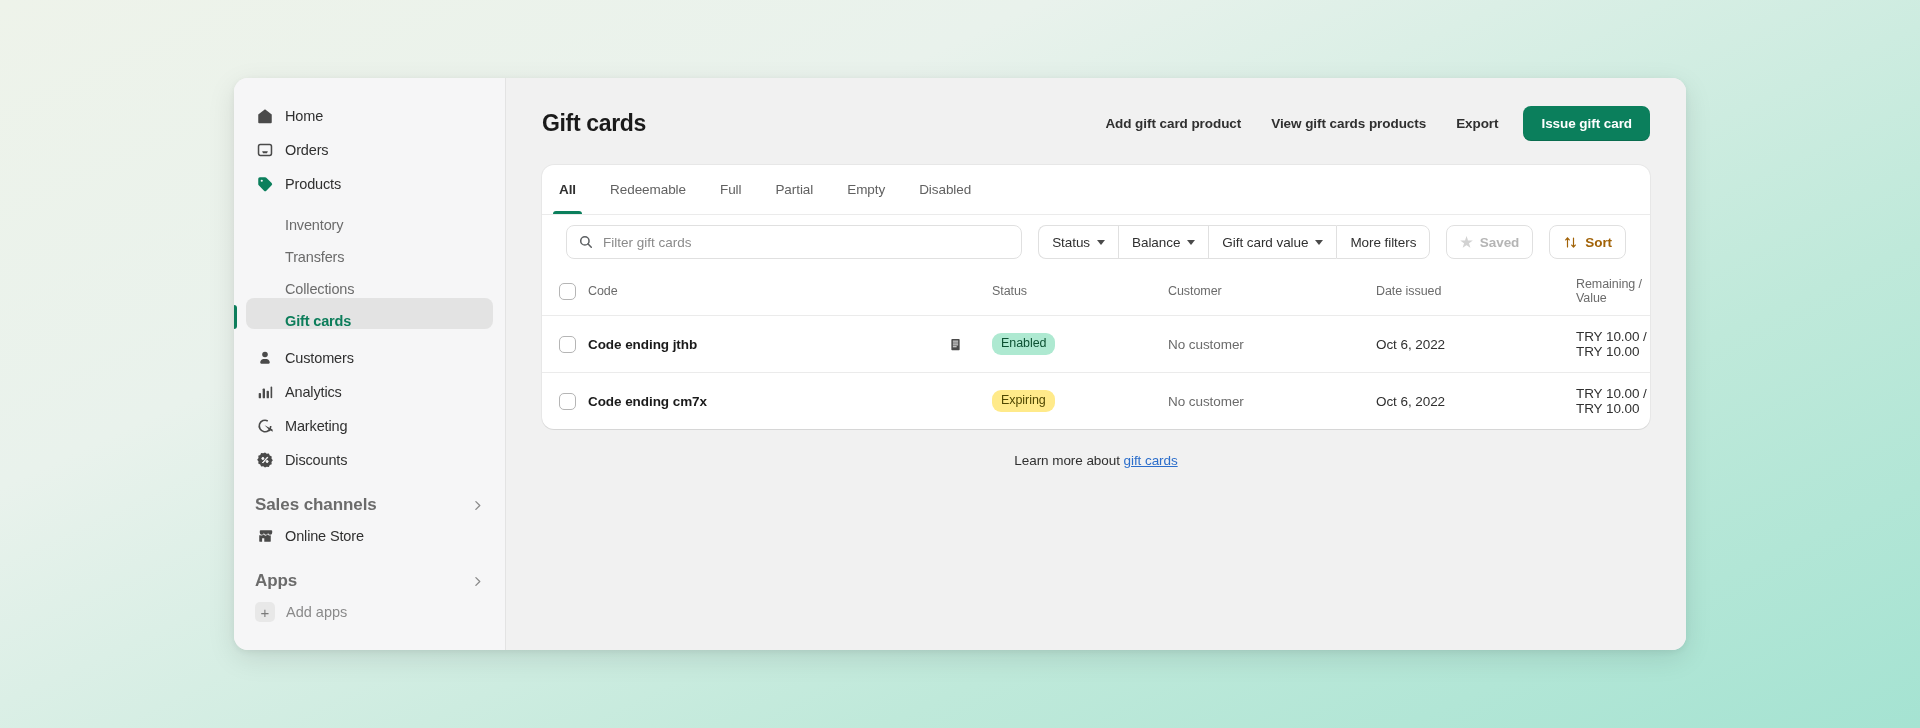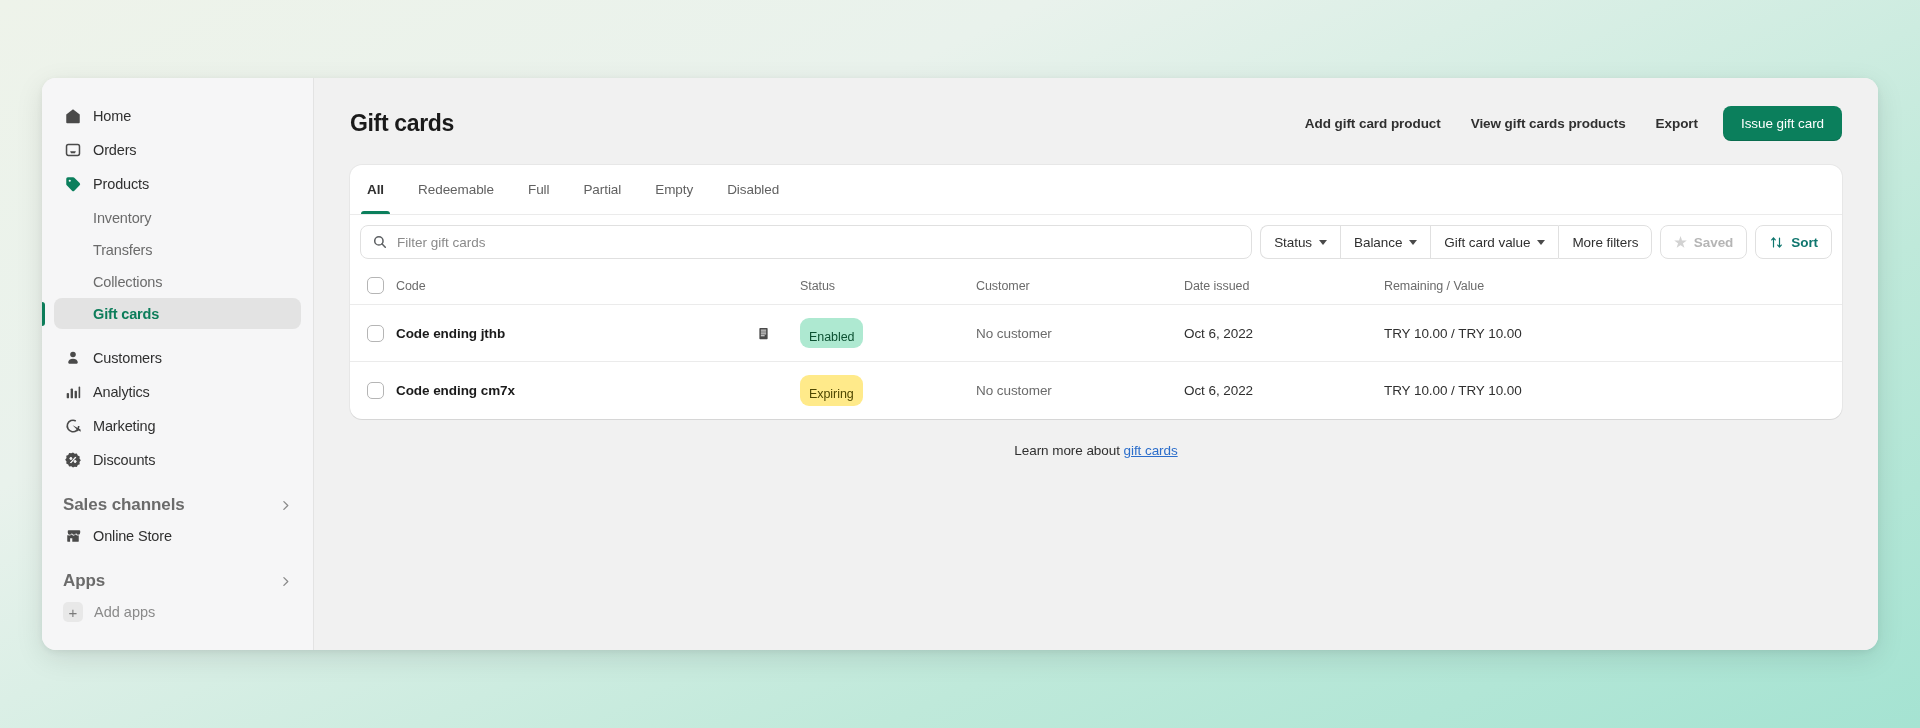--- a/index.html
+++ b/index.html
@@ -13,21 +13,21 @@
   body {
     font-family: "Liberation Sans", sans-serif;
     background: linear-gradient(155deg, #eef3ea 0%, #e9f2ec 30%, #bfe9da 70%, #a5e3d2 100%);
     display: flex;
     align-items: center;
     justify-content: center;
   }
 
   
   .app-window {
-    width: 1836px;
+    width: 1452px;
     height: 572px;
     background: #f6f6f7;
     border-radius: 14px;
     box-shadow: 0 8px 28px rgba(0,0,0,0.10), 0 2px 6px rgba(0,0,0,0.06);
     display: flex;
     overflow: hidden;
   }
 
   
   .sidebar {
@@ -65,21 +65,21 @@
     display: flex;
     align-items: center;
     justify-content: center;
     color: #4a4a4a;
   }
   .nav-icon svg { display: block; }
 
   
   .nav-sub {
     display: flex;
-    align-items: center;
+    align-items: flex-end;
     height: 31px;
     margin: 0 12px 1px 12px;
     padding-left: 39px;
     border-radius: 8px;
     cursor: pointer;
   }
   .nav-sub .nav-label {
     font-size: 14.5px;
     color: #6b6b6b;
     letter-spacing: -0.01em;
@@ -185,21 +185,21 @@
     border: none;
     padding: 9px 15px;
     border-radius: 8px;
     cursor: pointer;
     letter-spacing: -0.005em;
     white-space: nowrap;
   }
 
   .btn-primary {
     font-size: 13.5px;
-    font-weight: 400;
+    font-weight: 700;
     color: #ffffff;
     background: #0b7f5c;
     border: none;
     padding: 10px 18px;
     border-radius: 8px;
     cursor: pointer;
     margin-left: 10px;
     letter-spacing: -0.005em;
     white-space: nowrap;
     box-shadow: inset 0 -1px 0 rgba(0,0,0,0.15);
@@ -243,22 +243,22 @@
     bottom: 0;
     height: 3px;
     border-radius: 3px 3px 0 0;
     background: #0b7f5c;
   }
 
   
   .filter-bar {
     display: flex;
     align-items: center;
-    gap: 8px;
-    padding: 10px 10px;
+    gap: 16px;
+    padding: 10px 24px;
   }
   .search-box {
     flex: 1;
     display: flex;
     align-items: center;
     gap: 9px;
     height: 34px;
     border: 1px solid #e0e0e0;
     border-radius: 8px;
     padding: 0 11px;
@@ -309,21 +309,21 @@
     display: flex;
     align-items: center;
     gap: 7px;
     height: 34px;
     padding: 0 13px;
     background: #fff;
     border: 1px solid #e0e0e0;
     border-radius: 8px;
     font-size: 13.5px;
     font-weight: 600;
-    color: #0f766e;
+    color: #a16207;
     cursor: pointer;
     font-family: inherit;
     letter-spacing: -0.005em;
     white-space: nowrap;
   }
   .icon-btn.disabled { color: #b5b5b5; cursor: default; }
   .star { color: #d2d2d2; font-size: 14px; line-height: 1; }
 
   
   table {
@@ -365,21 +365,21 @@
     cursor: pointer;
     display: block;
   }
 
   .code-cell { font-weight: 600; color: #1a1a1a; margin-top: 24px; }
   .muted { color: #6b6b6b; }
 
   .badge {
     display: inline-block;
     font-size: 12.5px;
-    padding: 12px 9px 4px 9px;
+    padding: 3px 9px 4px 9px;
     border-radius: 9px;
     letter-spacing: -0.005em;
     line-height: 1.15;
   }
   .badge-enabled  { background: #aee9d1; color: #0c5132; }
   .badge-expiring { background: #ffea8a; color: #4f4700; }
 
   .note-icon { color: #4a4a4a; display: flex; }
 
   

